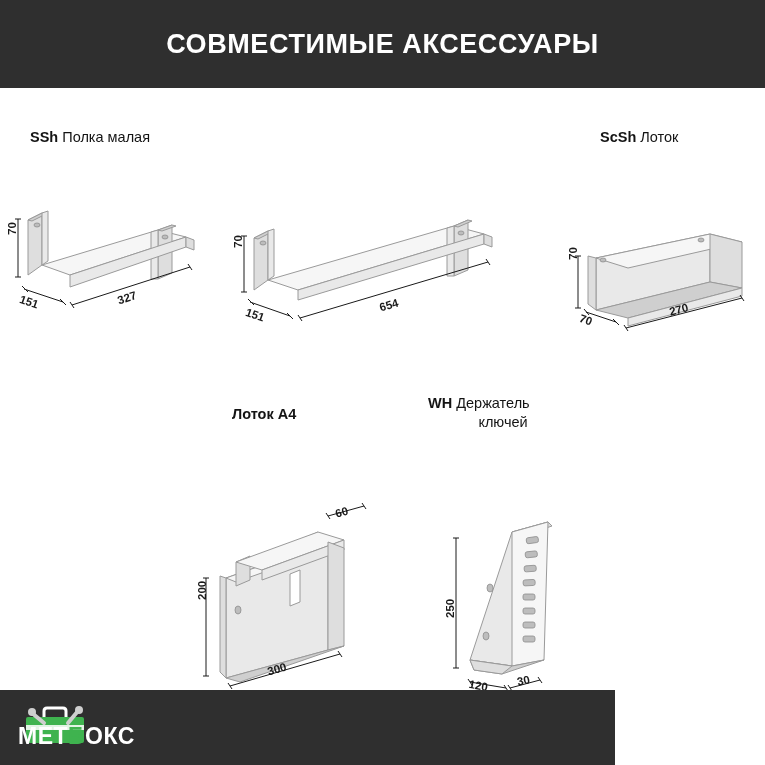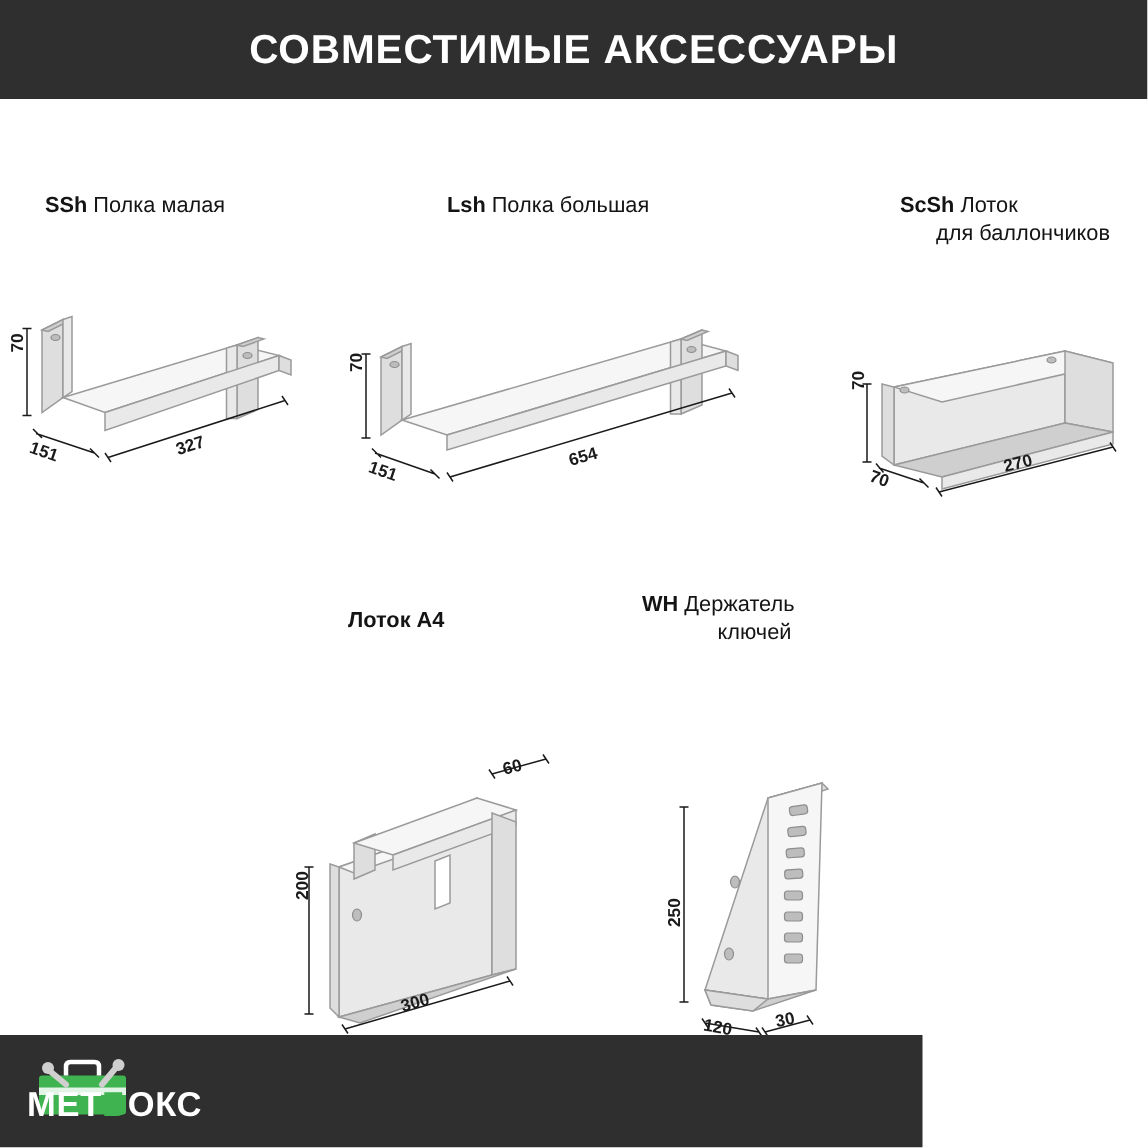--- a/index.html
+++ b/index.html
@@ -7,21 +7,21 @@
   body {
     width: 765px; height: 765px;
     background: #ffffff;
     font-family: "Liberation Sans", sans-serif;
     color: #1b1b1b;
     overflow: hidden;
     position: relative;
   }
   
   .header {
-    position: absolute; left:0; top:0; width:765px; height:66px;
+    position: absolute; left:0; top:0; width:765px; height:88px;
     background:#2f2f2f;
     display:flex; align-items:center; justify-content:center;
   }
   .header-title {
     color:#ffffff;
     font-size:27px;
     font-weight:bold;
     letter-spacing:0.6px;
     text-transform:uppercase;
     font-family:"Liberation Sans", sans-serif;
@@ -116,26 +116,20 @@
 
       <path class="dimline" d="M16,94 L55,107 M14,91 L20,97 M52,104 L58,110"></path>
 
       <path class="dimline" d="M64,110 L182,72 M62,107 L66,113 M180,69 L184,75"></path>
     </svg>
     <div class="dim" style="left:-2px; top:40px; transform:rotate(-90deg); transform-origin:left top;">70</div>
     <div class="dim" style="left:14px; top:98px; transform:rotate(19deg); transform-origin:left top;">151</div>
     <div class="dim" style="left:108px; top:100px; transform:rotate(-18deg); transform-origin:left top;">327</div>
   </div>
 
-  <div class="item" style="left:298px; top:58px; width:260px;">
-    <div class="item-label">
-      <b>Lsh</b>
-      <span>Полка большая</span>
-    </div>
-  </div>
   <div class="item" style="left:232px; top:128px; width:310px; height:130px;">
     <svg width="310" height="130" viewBox="0 0 310 130">
       <polygon class="shelf-mid" points="22,40 36,33 36,82 22,92"></polygon>
       <polygon class="shelf-dark" points="22,40 36,33 40,34 26,41"></polygon>
       <polygon class="shelf-face" points="36,33 42,31 42,78 36,82"></polygon>
       <polygon class="shelf-top" points="36,82 222,28 252,36 66,92"></polygon>
       <polygon class="shelf-mid" points="222,28 236,22 236,72 222,78"></polygon>
       <polygon class="shelf-face" points="222,28 215,30 215,78 222,78"></polygon>
       <polygon class="shelf-dark" points="222,28 236,22 240,23 226,29"></polygon>
       <polygon class="shelf-face" points="66,92 252,36 252,46 66,102"></polygon>
@@ -148,21 +142,20 @@
     </svg>
     <div class="dim" style="left:0px; top:50px; transform:rotate(-90deg); transform-origin:left top;">70</div>
     <div class="dim" style="left:16px; top:108px; transform:rotate(19deg); transform-origin:left top;">151</div>
     <div class="dim" style="left:146px; top:104px; transform:rotate(-16deg); transform-origin:left top;">654</div>
   </div>
 
   <div class="item" style="left:600px; top:58px; width:160px; text-align:left;">
     <div class="item-label">
       <b>ScSh</b>
       <span>Лоток</span>
-      <div style="text-align:right; width:140px;">для баллончиков</div>
     </div>
   </div>
   <div class="item" style="left:570px; top:130px; width:190px; height:130px;">
     <svg width="190" height="130" viewBox="0 0 190 130">
 
       <polygon class="shelf-face" points="26,58 140,34 140,82 26,110"></polygon>
       <polygon class="shelf-top" points="26,58 140,34 172,42 58,68"></polygon>
 
       <polygon class="shelf-mid" points="140,34 172,42 172,88 140,82"></polygon>
 

